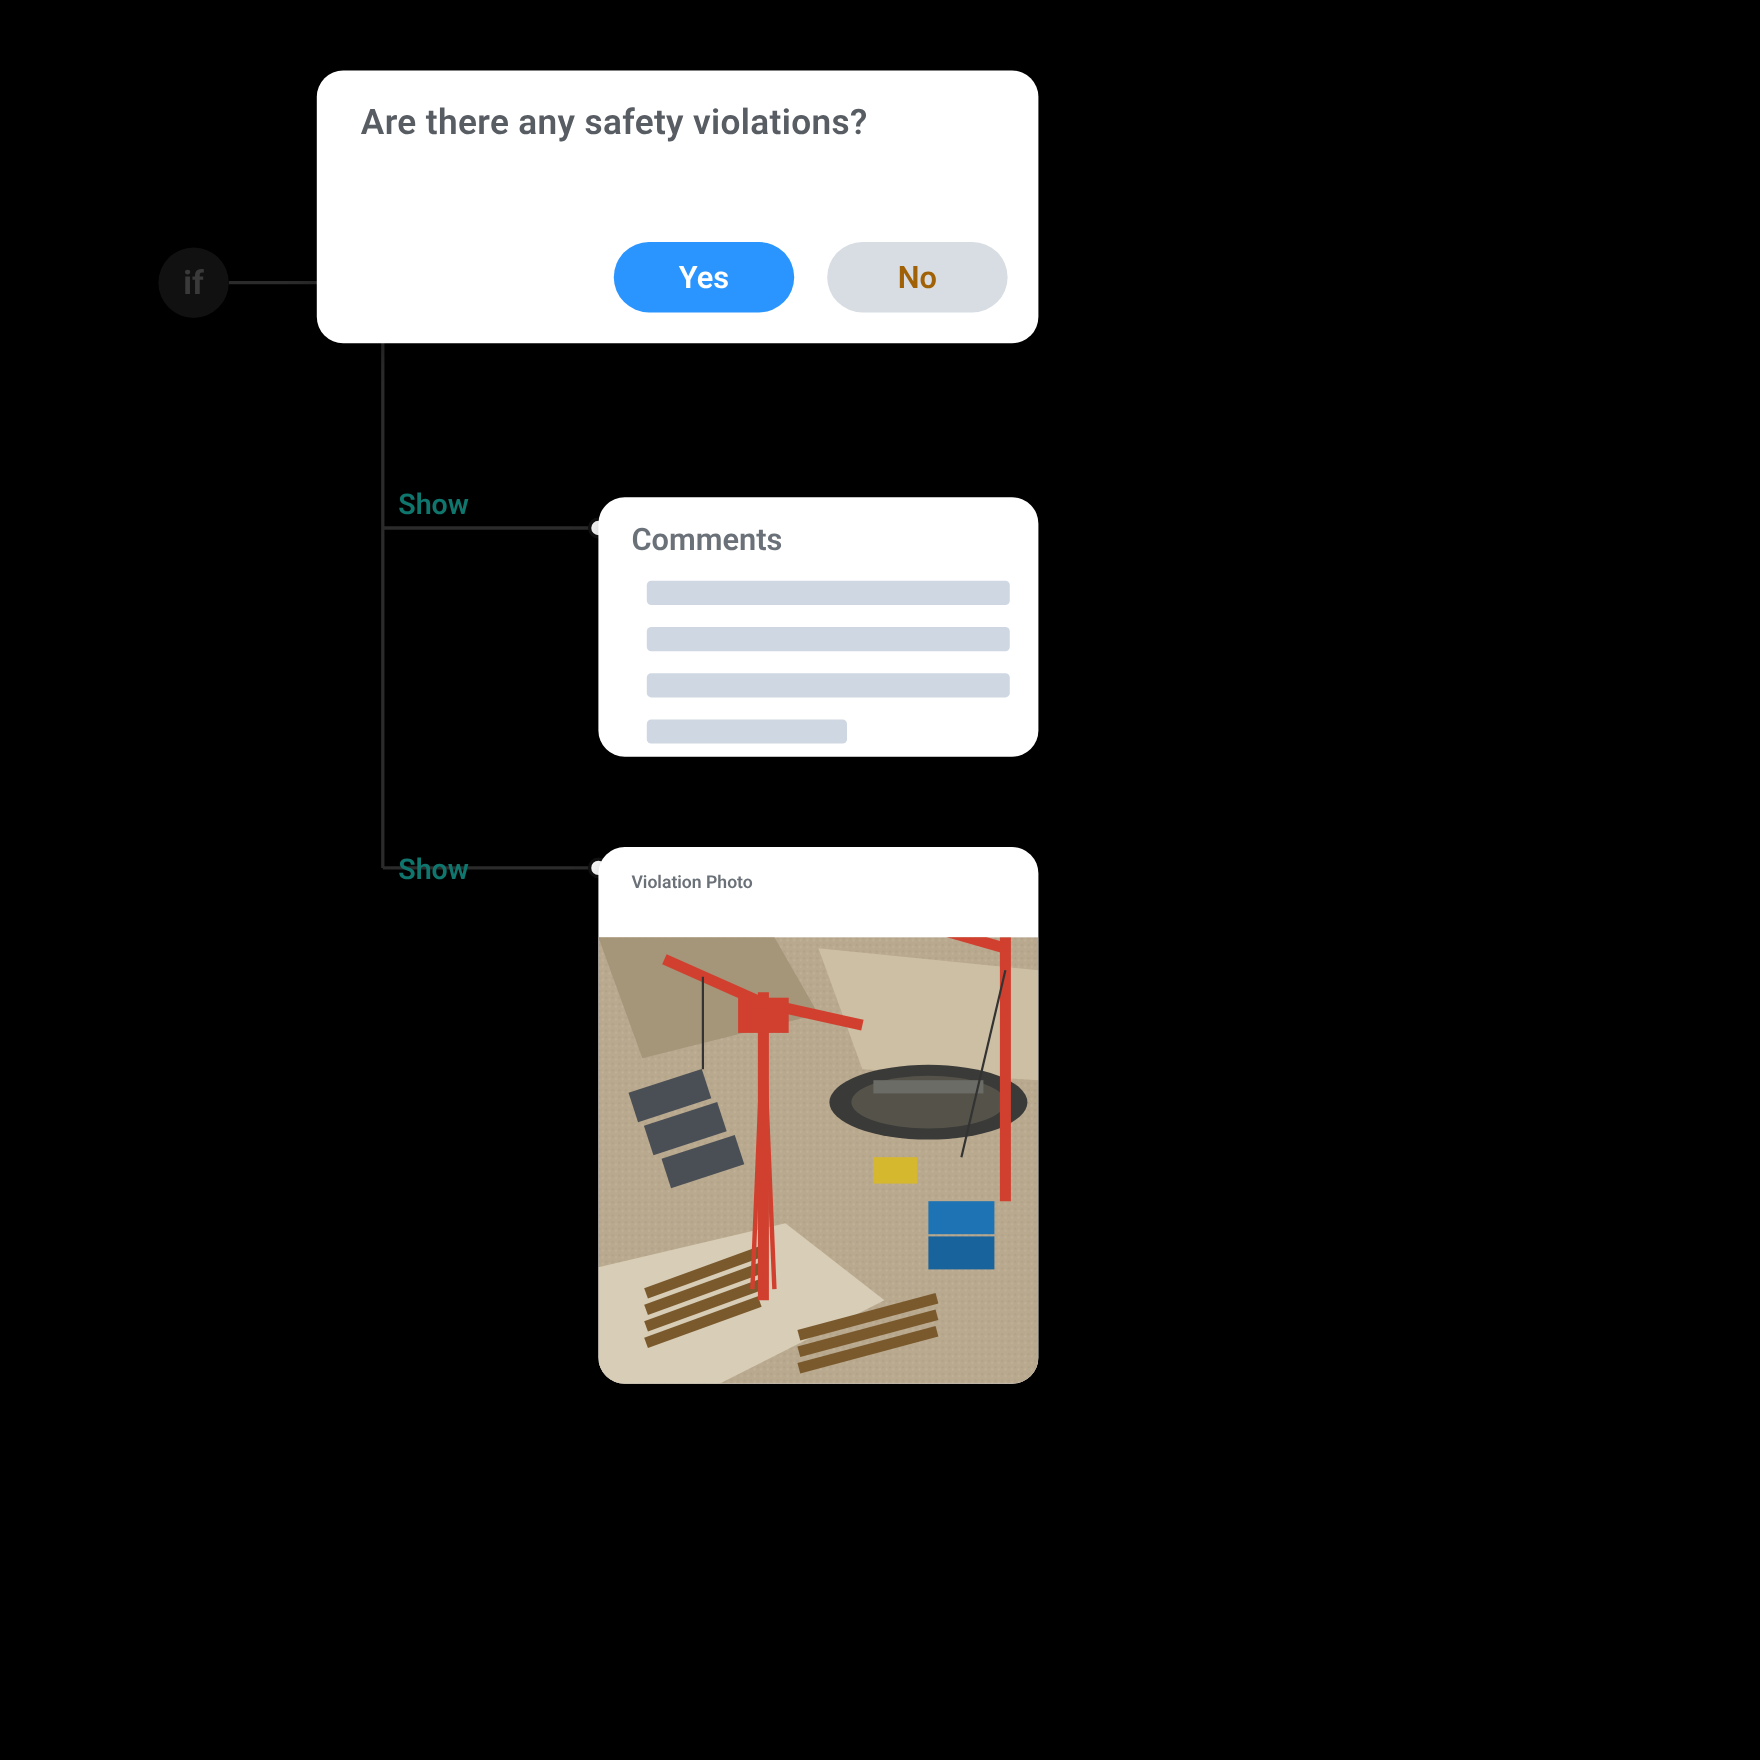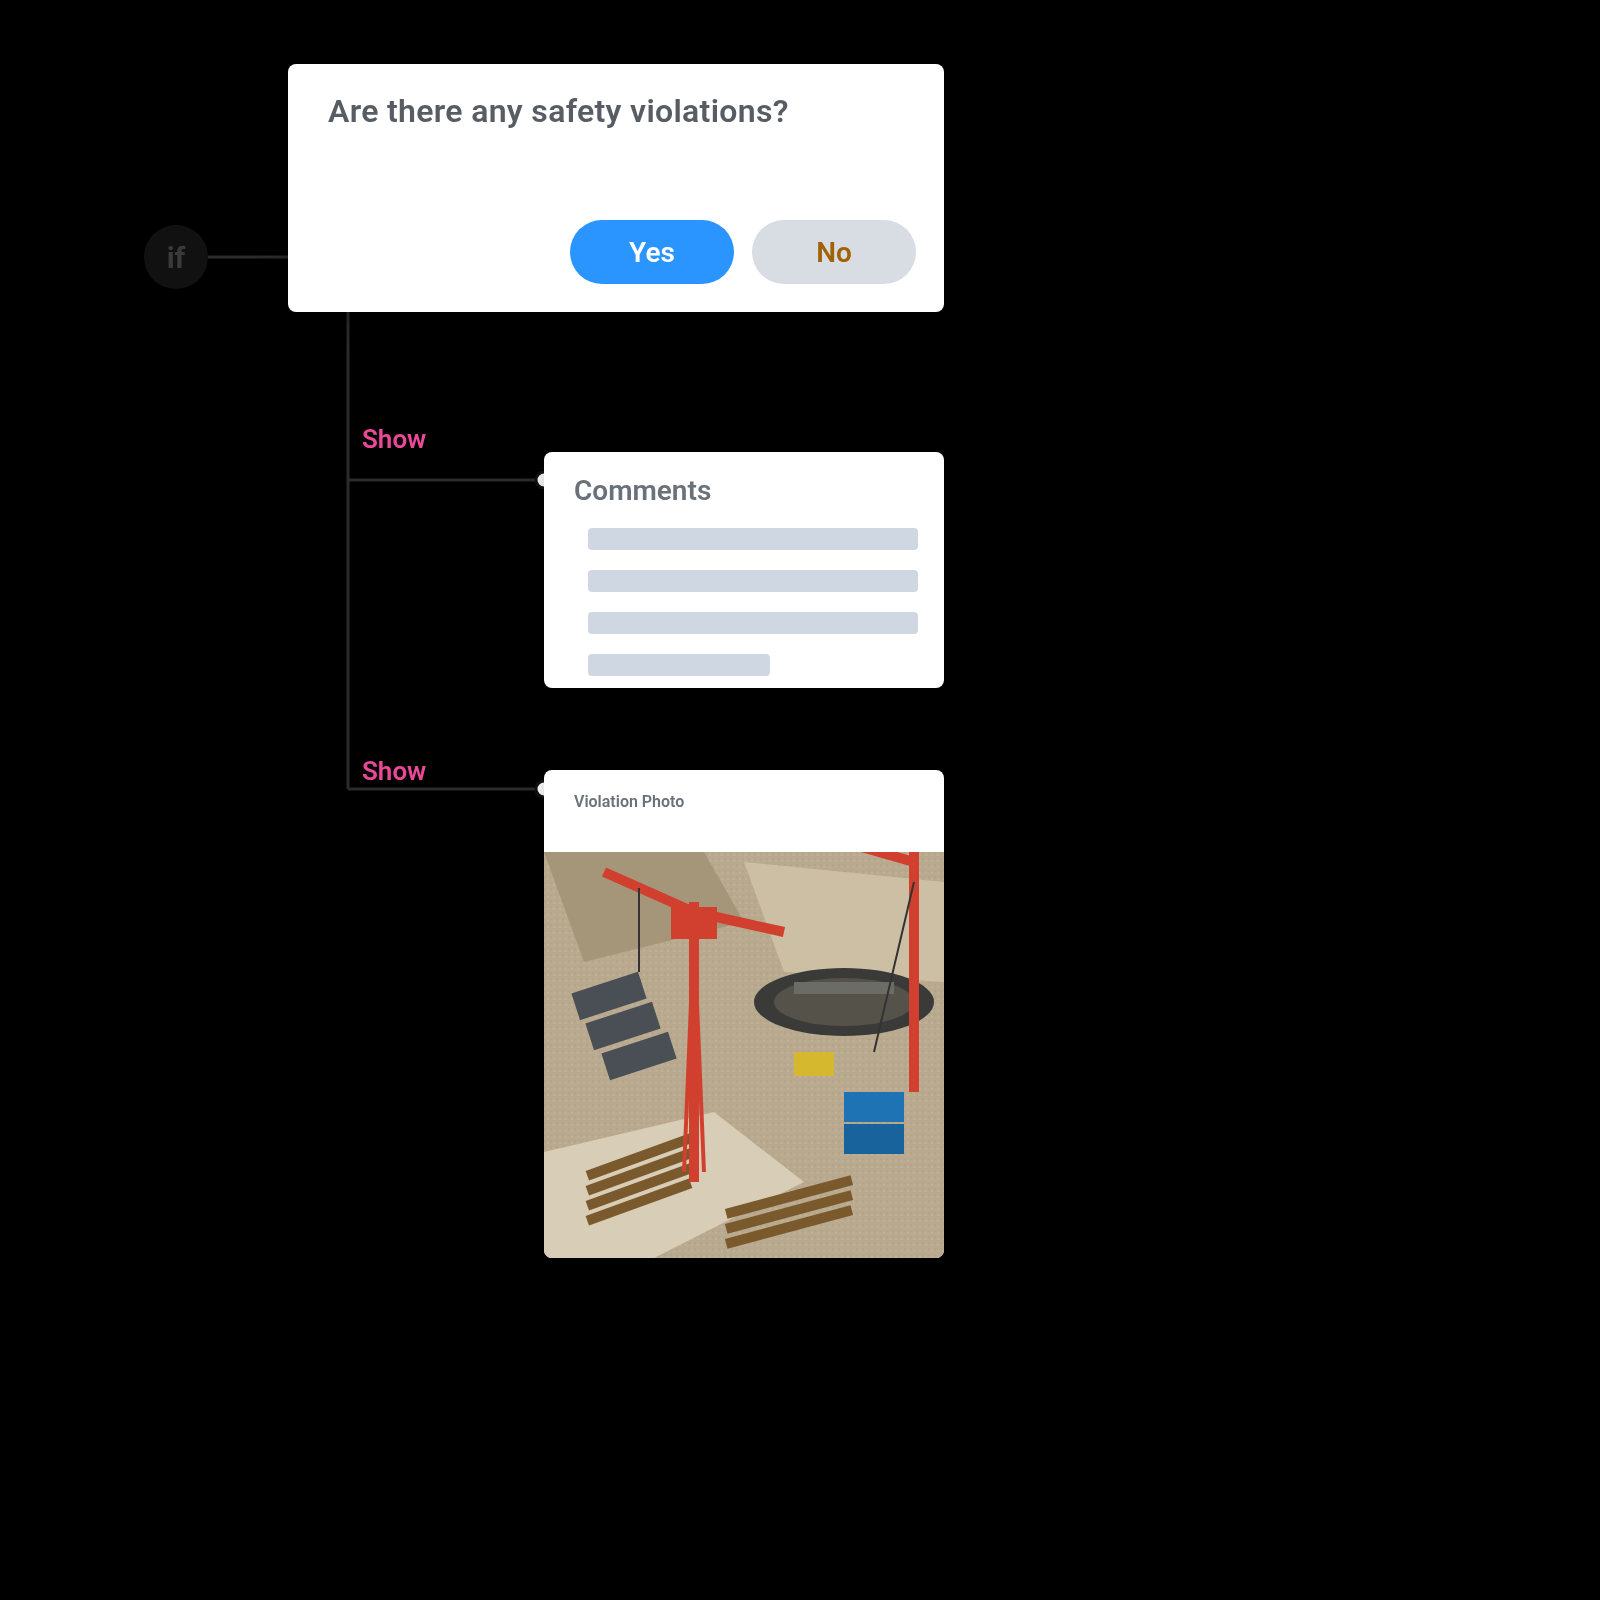--- a/index.html
+++ b/index.html
@@ -8,30 +8,30 @@
     background:#000;
     font-family: -apple-system, BlinkMacSystemFont, "Segoe UI", Roboto, "Helvetica Neue", Arial, sans-serif;
     position:relative;
     color:#585c63;
   }
   svg.connectors { position:absolute; left:0; top:0; width:1600px; height:1600px; pointer-events:none; }
   
   .card {
     position:absolute;
     background:#fff;
-    border-radius:8px;
+    border-radius:24px;
     box-shadow:0 8px 24px rgba(0,0,0,.25);
   }
   
   .q-card { left:288px; top:64px; width:656px; height:248px; }
   .q-title {
     position:absolute; left:40px; top:28px; right:40px;
     font-size:32px; font-weight:600; color:#585c63; letter-spacing:.01em;
   }
-  .btn-row { position:absolute; right:28px; bottom:28px; display:flex; gap:18px; }
+  .btn-row { position:absolute; right:28px; bottom:28px; display:flex; gap:30px; }
   .pill {
     height:64px; min-width:108px; padding:0 28px;
     display:flex; align-items:center; justify-content:center;
     border-radius:999px; font-size:28px; font-weight:600;
     background:#d7dde3; color:#a16207; cursor:pointer; user-select:none;
   }
   .pill.selected { background:#2a95ff; color:#fff; }
 
   
   .c-card { left:544px; top:452px; width:400px; height:236px; }
@@ -47,21 +47,21 @@
   .p-img svg { width:100%; height:100%; display:block; }
 
   
   .if-badge {
     position:absolute; left:144px; top:225px; width:64px; height:64px;
     border-radius:999px; background:#111; display:flex; align-items:center; justify-content:center;
     font-size:30px; font-weight:700; color:#3a3a3a;
   }
 
   
-  .branch-label { position:absolute; color:#ec4899; font-size:26px; font-weight:600; }
+  .branch-label { position:absolute; color:#0f766e; font-size:26px; font-weight:600;margin-top:20px; }
   .show1 { left:362px; top:424px; }
   .show2 { left:362px; top:756px; }
 </style>
 </head>
 <body>
 
 <svg class="connectors">
 
   <line x1="208" y1="257" x2="576" y2="257" stroke="#2b2b2b" stroke-width="3"></line>
   <circle cx="576" cy="257" r="8" fill="#fff" stroke="#111" stroke-width="3"></circle>

